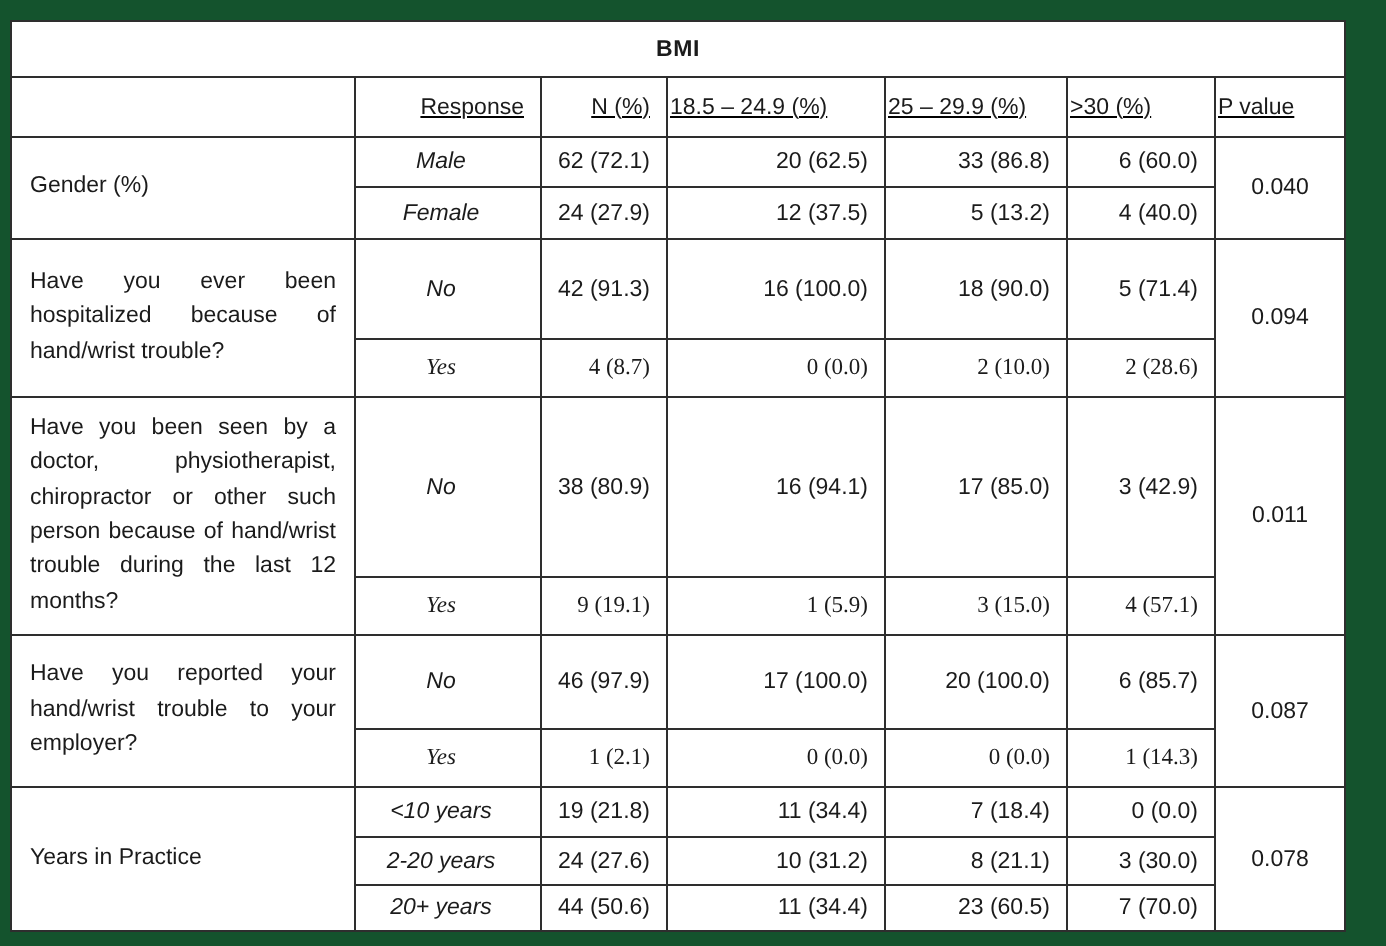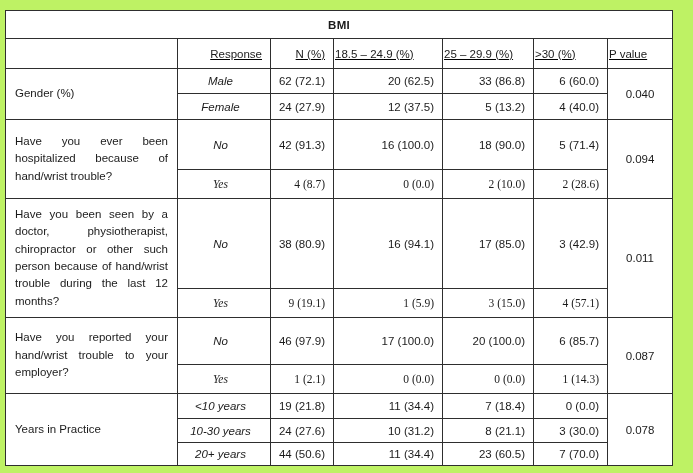--- a/index.html
+++ b/index.html
@@ -7,21 +7,21 @@
     padding: 0;
     background: #ffffff;
     width: 693px;
     height: 473px;
     font-family: "Liberation Sans", sans-serif;
   }
   #page {
     position: relative;
     width: 693px;
     height: 473px;
-    background: #bef264;
+    background: #14532d;
     overflow: hidden;
   }
   table.stat-table {
     position: absolute;
     left: 5px;
     top: 10px;
     border-collapse: collapse;
     table-layout: fixed;
     width: 667px;
   }
@@ -169,21 +169,21 @@
       <tr class="rh25">
         <td class="lbl" rowspan="3">Years in Practice</td>
         <td class="resp">&lt;10 years</td>
         <td class="num">19 (21.8)</td>
         <td class="num">11 (34.4)</td>
         <td class="num">7 (18.4)</td>
         <td class="num">0 (0.0)</td>
         <td class="pval" rowspan="3">0.078</td>
       </tr>
       <tr class="rh24">
-        <td class="resp">10-30 years</td>
+        <td class="resp">2-20 years</td>
         <td class="num">24 (27.6)</td>
         <td class="num">10 (31.2)</td>
         <td class="num">8 (21.1)</td>
         <td class="num">3 (30.0)</td>
       </tr>
       <tr class="rh23">
         <td class="resp">20+ years</td>
         <td class="num">44 (50.6)</td>
         <td class="num">11 (34.4)</td>
         <td class="num">23 (60.5)</td>

